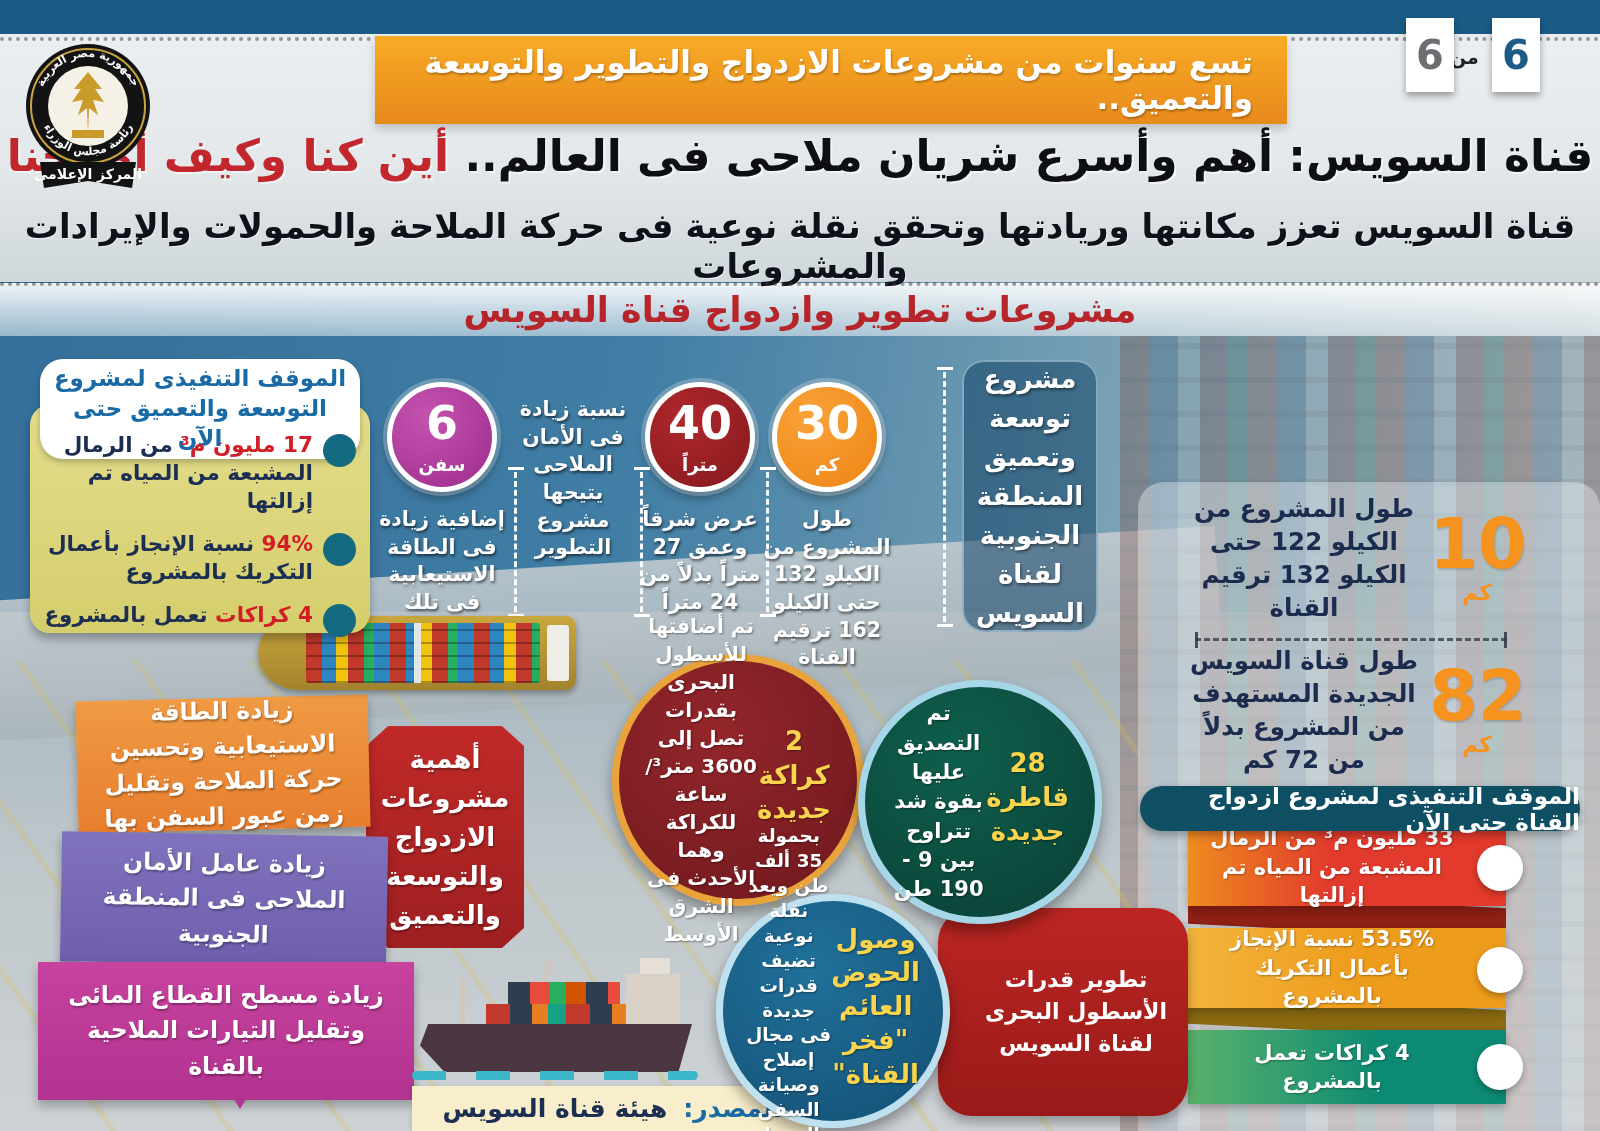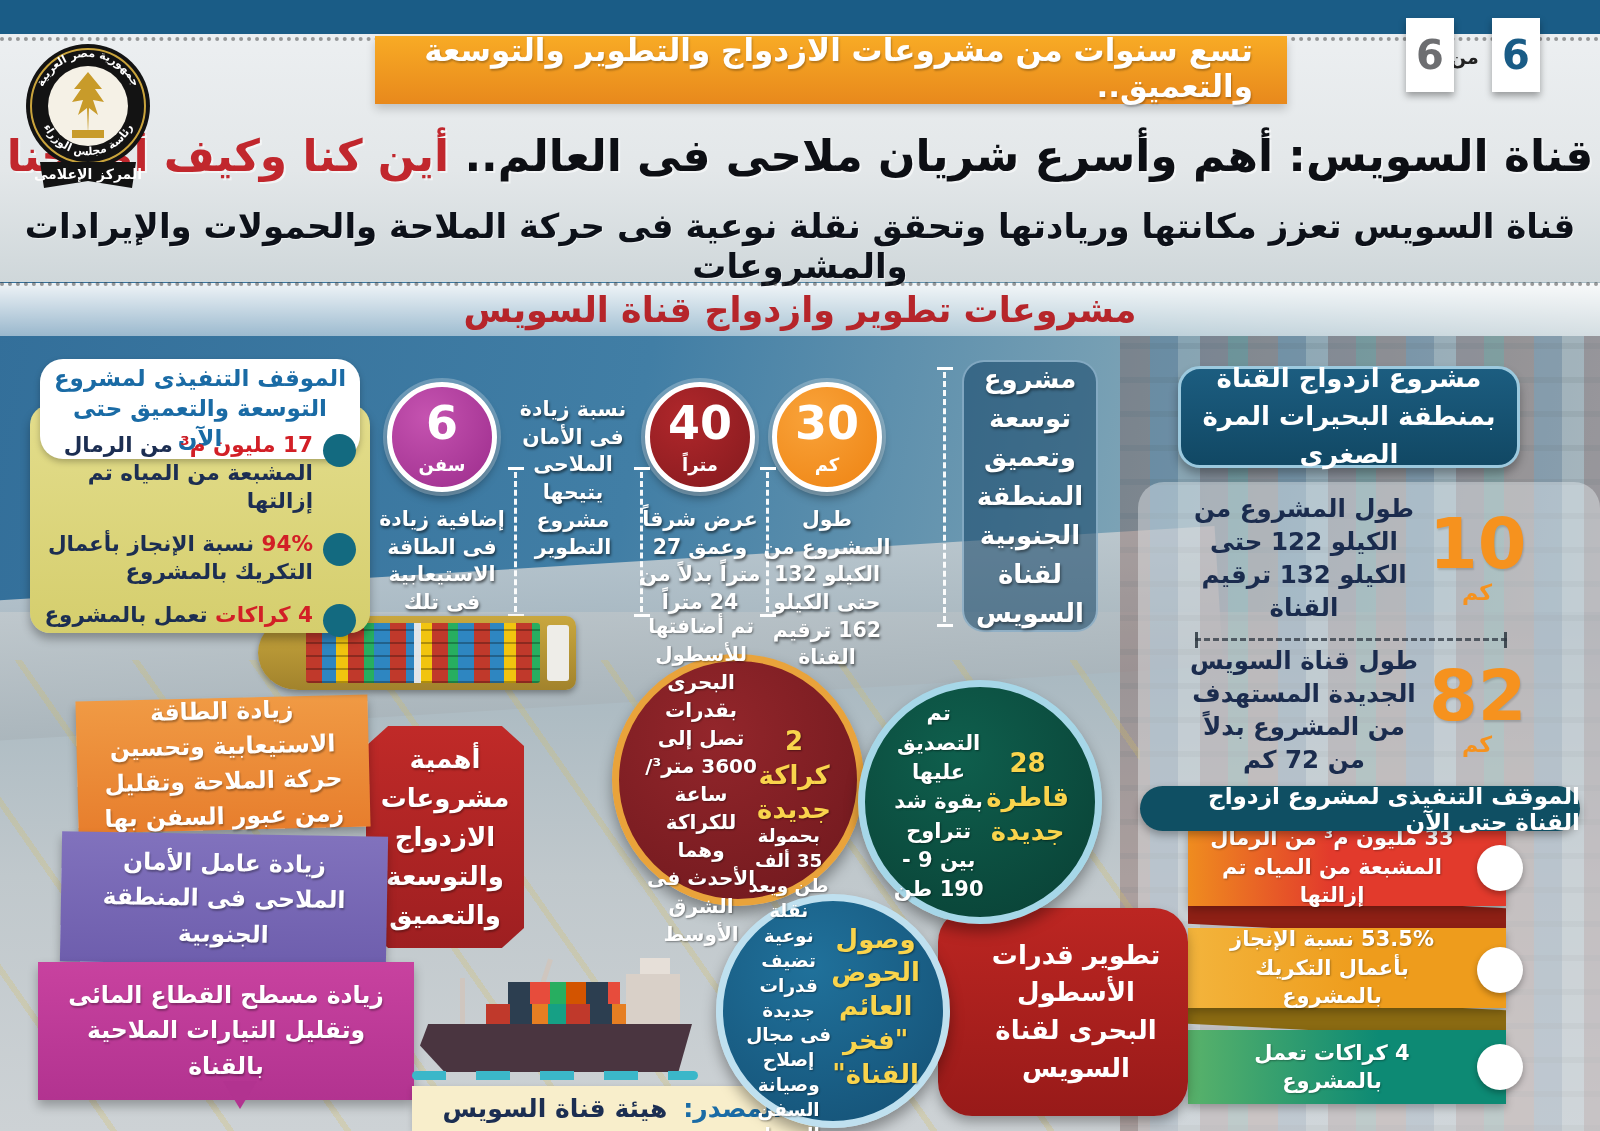--- a/index.html
+++ b/index.html
@@ -32,22 +32,22 @@
 
   .pager-card{position:absolute;top:18px;width:48px;height:74px;background:#fff;z-index:5;
     box-shadow:0 4px 7px rgba(0,0,0,.35);display:flex;align-items:center;justify-content:center;
     font-size:40px;font-weight:700}
   .pc-current{left:1492px;color:#1a5c86}
   .pc-total{left:1406px;color:#6d6e71}
   .pager-sep{position:absolute;top:46px;left:1450px;color:#222;font-size:19px;font-weight:700;z-index:5}
 
   .logo{position:absolute;top:42px;left:22px;width:132px;height:152px;z-index:5}
 
-  .banner{position:absolute;top:36px;left:375px;width:912px;height:68px;z-index:3;
-    background:linear-gradient(180deg,#f8ab25,#e8891c);display:flex;align-items:flex-end;padding:0 34px;
+  .banner{position:absolute;top:36px;left:375px;width:912px;height:88px;z-index:3;
+    background:linear-gradient(180deg,#f8ab25,#e8891c);display:flex;align-items:center;padding:0 34px;
     box-shadow:0 5px 9px rgba(0,0,0,.18)}
   .banner span{color:#fff;font-size:31px;font-weight:700;text-shadow:1px 2px 2px rgba(0,0,0,.25)}
 
   .title{position:absolute;top:130px;left:0;width:100%;text-align:center;z-index:3;
     font-size:44px;font-weight:700;color:#0d0f14;text-shadow:2px 2px 0 rgba(255,255,255,.55)}
   .title .red{color:#c1272d}
   .subtitle{position:absolute;top:206px;left:0;width:100%;text-align:center;z-index:3;
     font-size:34px;font-weight:700;color:#0d1119;text-shadow:1px 1px 0 rgba(255,255,255,.5)}
 
   .section-band{position:absolute;top:283px;left:0;width:100%;height:53px;z-index:2;
@@ -133,21 +133,21 @@
     background:radial-gradient(circle at 40% 30%,#93262b,#6e181d);border:7px solid #e9a33b}
   .bubble-teal{top:680px;left:858px;width:244px;height:244px;z-index:4;
     background:radial-gradient(circle at 40% 30%,#0f5f4d,#093f34);border:7px solid #a6d7e8}
   .bubble-teal .b-body{font-size:21px}
   .bubble-blue{top:894px;left:716px;width:234px;height:234px;z-index:5;
     background:radial-gradient(circle at 40% 30%,#20719b,#144f73);border:7px solid #bfe0ef}
   .bubble-blue .b-body{font-size:18.5px;line-height:1.35}
   .fleet-label{position:absolute;top:908px;left:938px;width:250px;height:208px;z-index:3;
     background:linear-gradient(180deg,#bc2622,#981a19);border-radius:34px;
     display:flex;align-items:center;justify-content:center;text-align:center;color:#fff;font-weight:700;
-    font-size:26px;line-height:1.45;padding:10px 14px 10px 40px;box-shadow:0 6px 12px rgba(0,0,0,.3)}
+    font-size:22px;line-height:1.45;padding:10px 14px 10px 40px;box-shadow:0 6px 12px rgba(0,0,0,.3)}
 
   
   .ds-banner{position:absolute;top:786px;left:1140px;width:440px;height:45px;z-index:3;
     background:#0f4f63;border-radius:23px;display:flex;align-items:center;justify-content:center;
     color:#fff;font-weight:700;font-size:23px;box-shadow:0 4px 8px rgba(0,0,0,.3)}
   .ds-box{position:absolute;left:1188px;width:318px;display:flex;align-items:center;justify-content:center;
     text-align:center;color:#fff;font-weight:700;font-size:21px;line-height:1.35;z-index:2;
     padding:6px 46px 6px 16px;box-shadow:0 4px 8px rgba(0,0,0,.25);text-shadow:1px 1px 2px rgba(0,0,0,.3)}
   .ds-1{top:828px;height:78px;background:linear-gradient(90deg,#ef8c1f 0%,#e23a2c 45%)}
   .ds-2{top:928px;height:80px;background:linear-gradient(90deg,#f3b43c 0%,#ee9c1c 55%)}
@@ -289,21 +289,20 @@
     <div class="stat-desc">طول المشروع من الكيلو 132 حتى الكيلو 162 ترقيم القناة</div>
   </div>
 
   <div class="vsep v1"></div>
   <div class="vsep v2"></div>
   <div class="vsep v3"></div>
   <div class="vsep v4"></div>
 
   <div class="south-label">مشروع توسعة وتعميق المنطقة الجنوبية لقناة السويس</div>
 
-  <div class="dbl-head">مشروع ازدواج القناة بمنطقة البحيرات المرة الصغرى</div>
 
   <div class="dbl-row r1">
     <div class="dbl-num">
       <div class="n">10</div>
       <div class="u">كم</div>
     </div>
     <div class="dbl-desc">طول المشروع من الكيلو 122 حتى الكيلو 132 ترقيم القناة</div>
   </div>
 
   <div class="hsep"></div>

